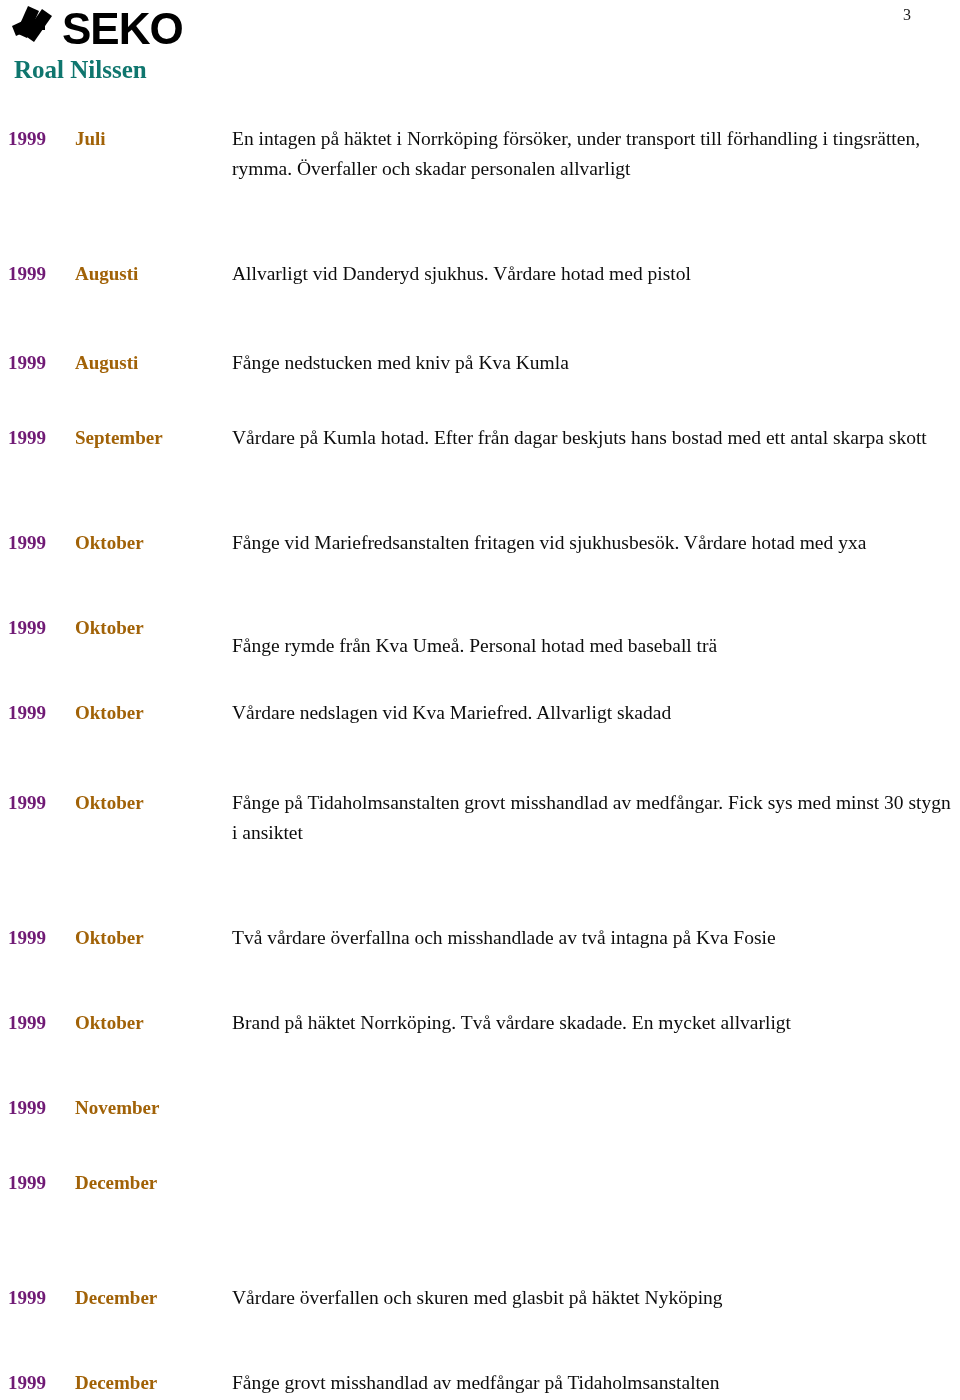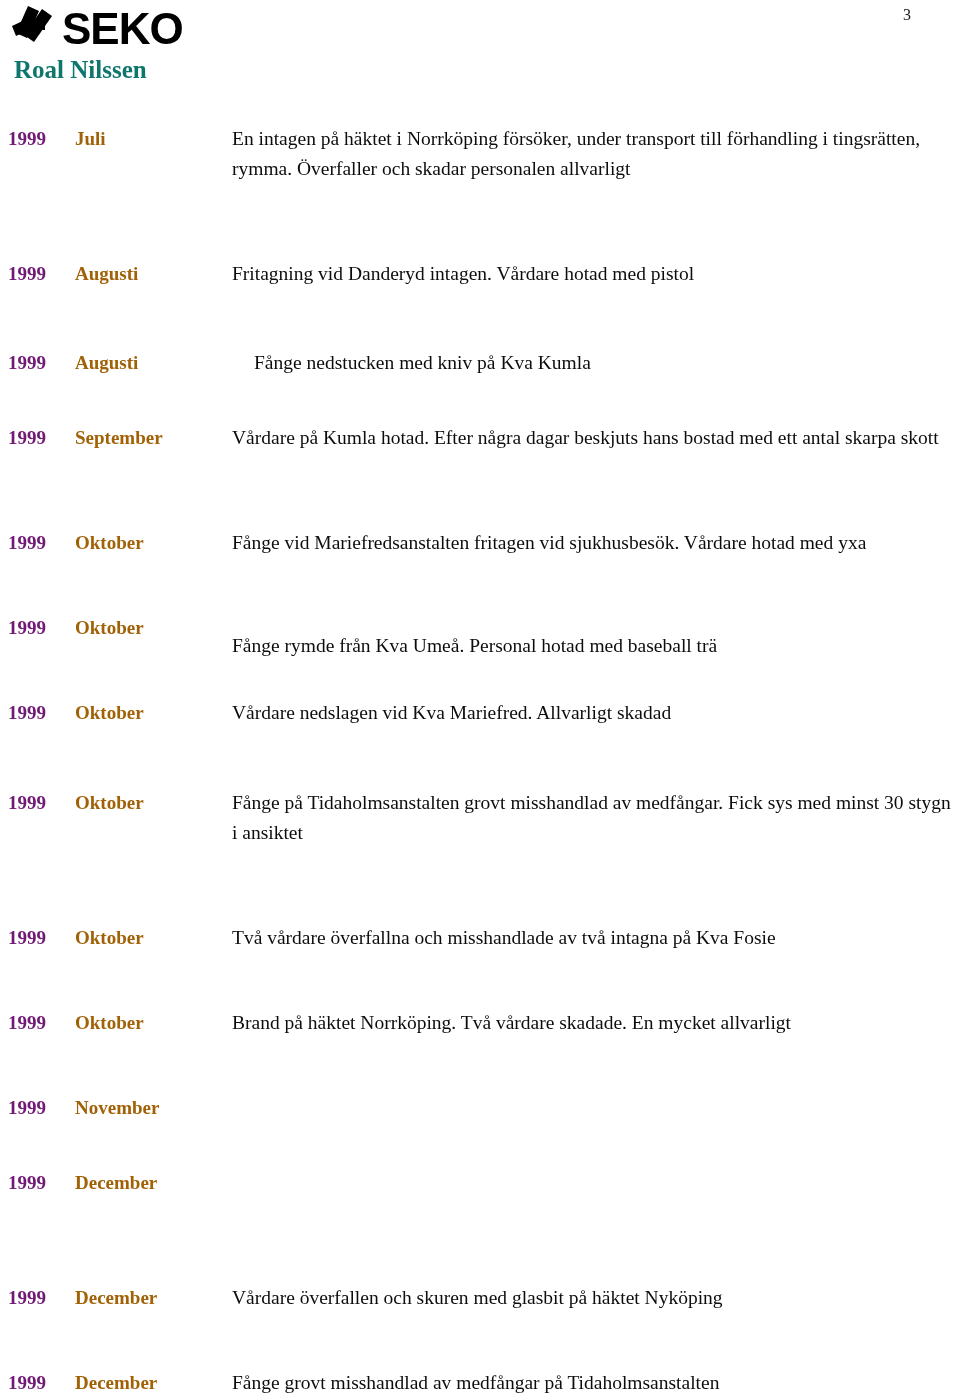--- a/index.html
+++ b/index.html
@@ -136,31 +136,31 @@
 
 <div class="incident-list" id="incident-list">
     <div class="incident-row" style="position: absolute; left: 0px; top: 16px;">
       <div class="cell-year">1999</div>
       <div class="cell-month">Juli</div>
       <div class="cell-desc" style="width: 718px;">En intagen på häktet i Norrköping försöker, under transport till förhandling i tingsrätten, rymma. Överfaller och skadar personalen allvarligt</div>
     </div>
     <div class="incident-row" style="position: absolute; left: 0px; top: 151px;">
       <div class="cell-year">1999</div>
       <div class="cell-month">Augusti</div>
-      <div class="cell-desc" style="width: 718px;">Fritagning vid Danderyd intagen. Vårdare hotad med pistol</div>
+      <div class="cell-desc" style="width: 718px;">Allvarligt vid Danderyd sjukhus. Vårdare hotad med pistol</div>
     </div>
     <div class="incident-row" style="position: absolute; left: 0px; top: 240px;">
       <div class="cell-year">1999</div>
       <div class="cell-month">Augusti</div>
-      <div class="cell-desc" style="width: 718px; margin-left: 22px;">Fånge nedstucken med kniv på Kva Kumla</div>
+      <div class="cell-desc" style="width: 718px;">Fånge nedstucken med kniv på Kva Kumla</div>
     </div>
     <div class="incident-row" style="position: absolute; left: 0px; top: 315px;">
       <div class="cell-year">1999</div>
       <div class="cell-month">September</div>
-      <div class="cell-desc" style="width: 700px;">Vårdare på Kumla hotad. Efter några dagar beskjuts hans bostad med ett antal skarpa skott</div>
+      <div class="cell-desc" style="width: 700px;">Vårdare på Kumla hotad. Efter från dagar beskjuts hans bostad med ett antal skarpa skott</div>
     </div>
     <div class="incident-row" style="position: absolute; left: 0px; top: 420px;">
       <div class="cell-year">1999</div>
       <div class="cell-month">Oktober</div>
       <div class="cell-desc" style="width: 720px;">Fånge vid Mariefredsanstalten fritagen vid sjukhusbesök. Vårdare hotad med yxa</div>
     </div>
     <div class="incident-row" style="position: absolute; left: 0px; top: 505px;">
       <div class="cell-year">1999</div>
       <div class="cell-month">Oktober</div>
       <div class="cell-desc" style="width: 718px; margin-top: 18px;">Fånge rymde från Kva Umeå. Personal hotad med baseball trä</div>

